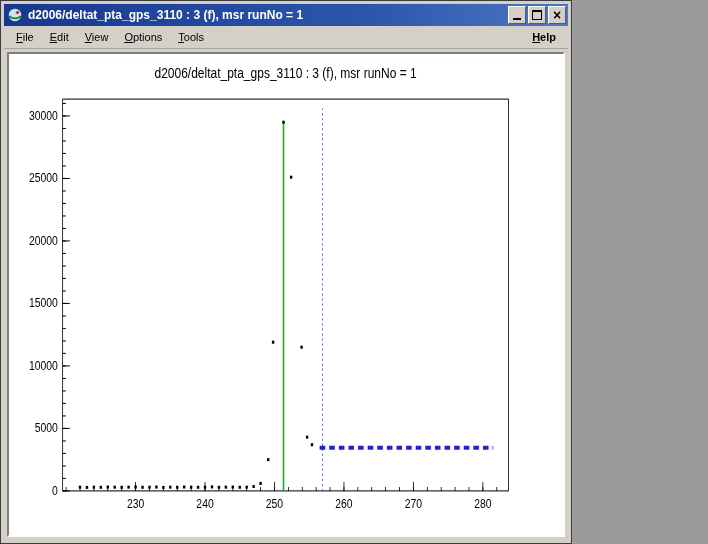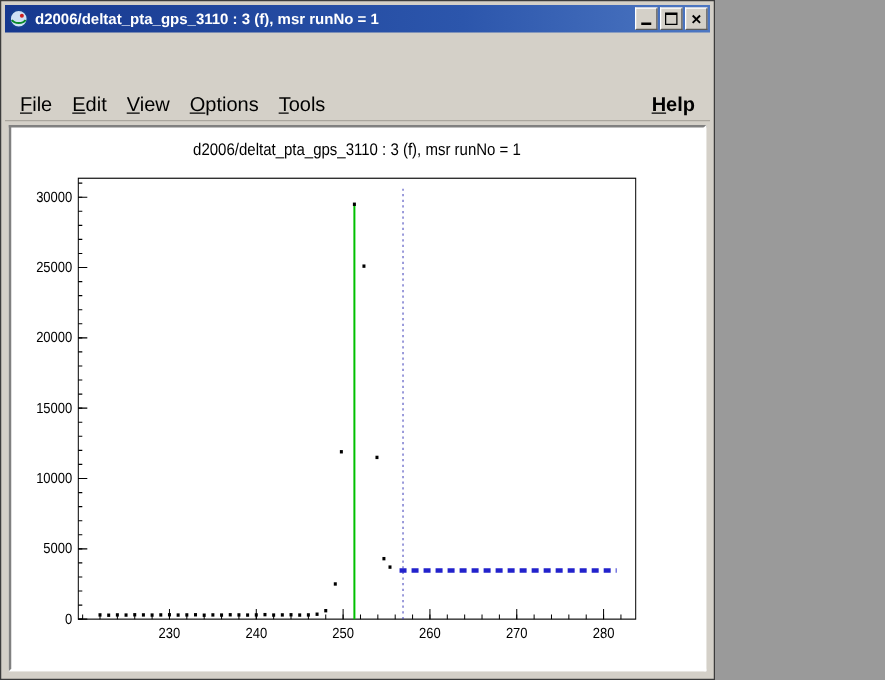--- a/index.html
+++ b/index.html
@@ -27,21 +27,21 @@
     display:flex;align-items:center;justify-content:center;
     box-sizing:border-box;cursor:default;padding:0;
   }
   .glyph-min{width:8px;height:2px;background:#000;align-self:flex-end;margin-bottom:3px;}
   .glyph-max{width:8px;height:7px;border:1px solid #000;border-top-width:2px;}
   .glyph-close{font-size:14px;font-weight:bold;color:#000;line-height:1;}
   
   .menubar{
     height:22px;flex:0 0 22px;background:#d4d0c8;
     display:flex;align-items:center;padding:0 4px;
-    border-bottom:1px solid #aaa69e;font-size:16px;color:#000;margin-top:48px;
+    border-bottom:1px solid #aaa69e;font-size:11px;color:#000;
   }
   .menu-item{padding:3px 8px;cursor:default;white-space:nowrap;}
   .menu-item.right{margin-left:auto;font-weight:bold;}
   .menu-item .accel{text-decoration:underline;}
   
   .canvas-area{flex:1 1 auto;padding:3px;display:flex;}
   .canvas{
     flex:1 1 auto;background:#ffffff;position:relative;
     border:2px solid;border-color:#808080 #ffffff #ffffff #808080;
     overflow:hidden;

